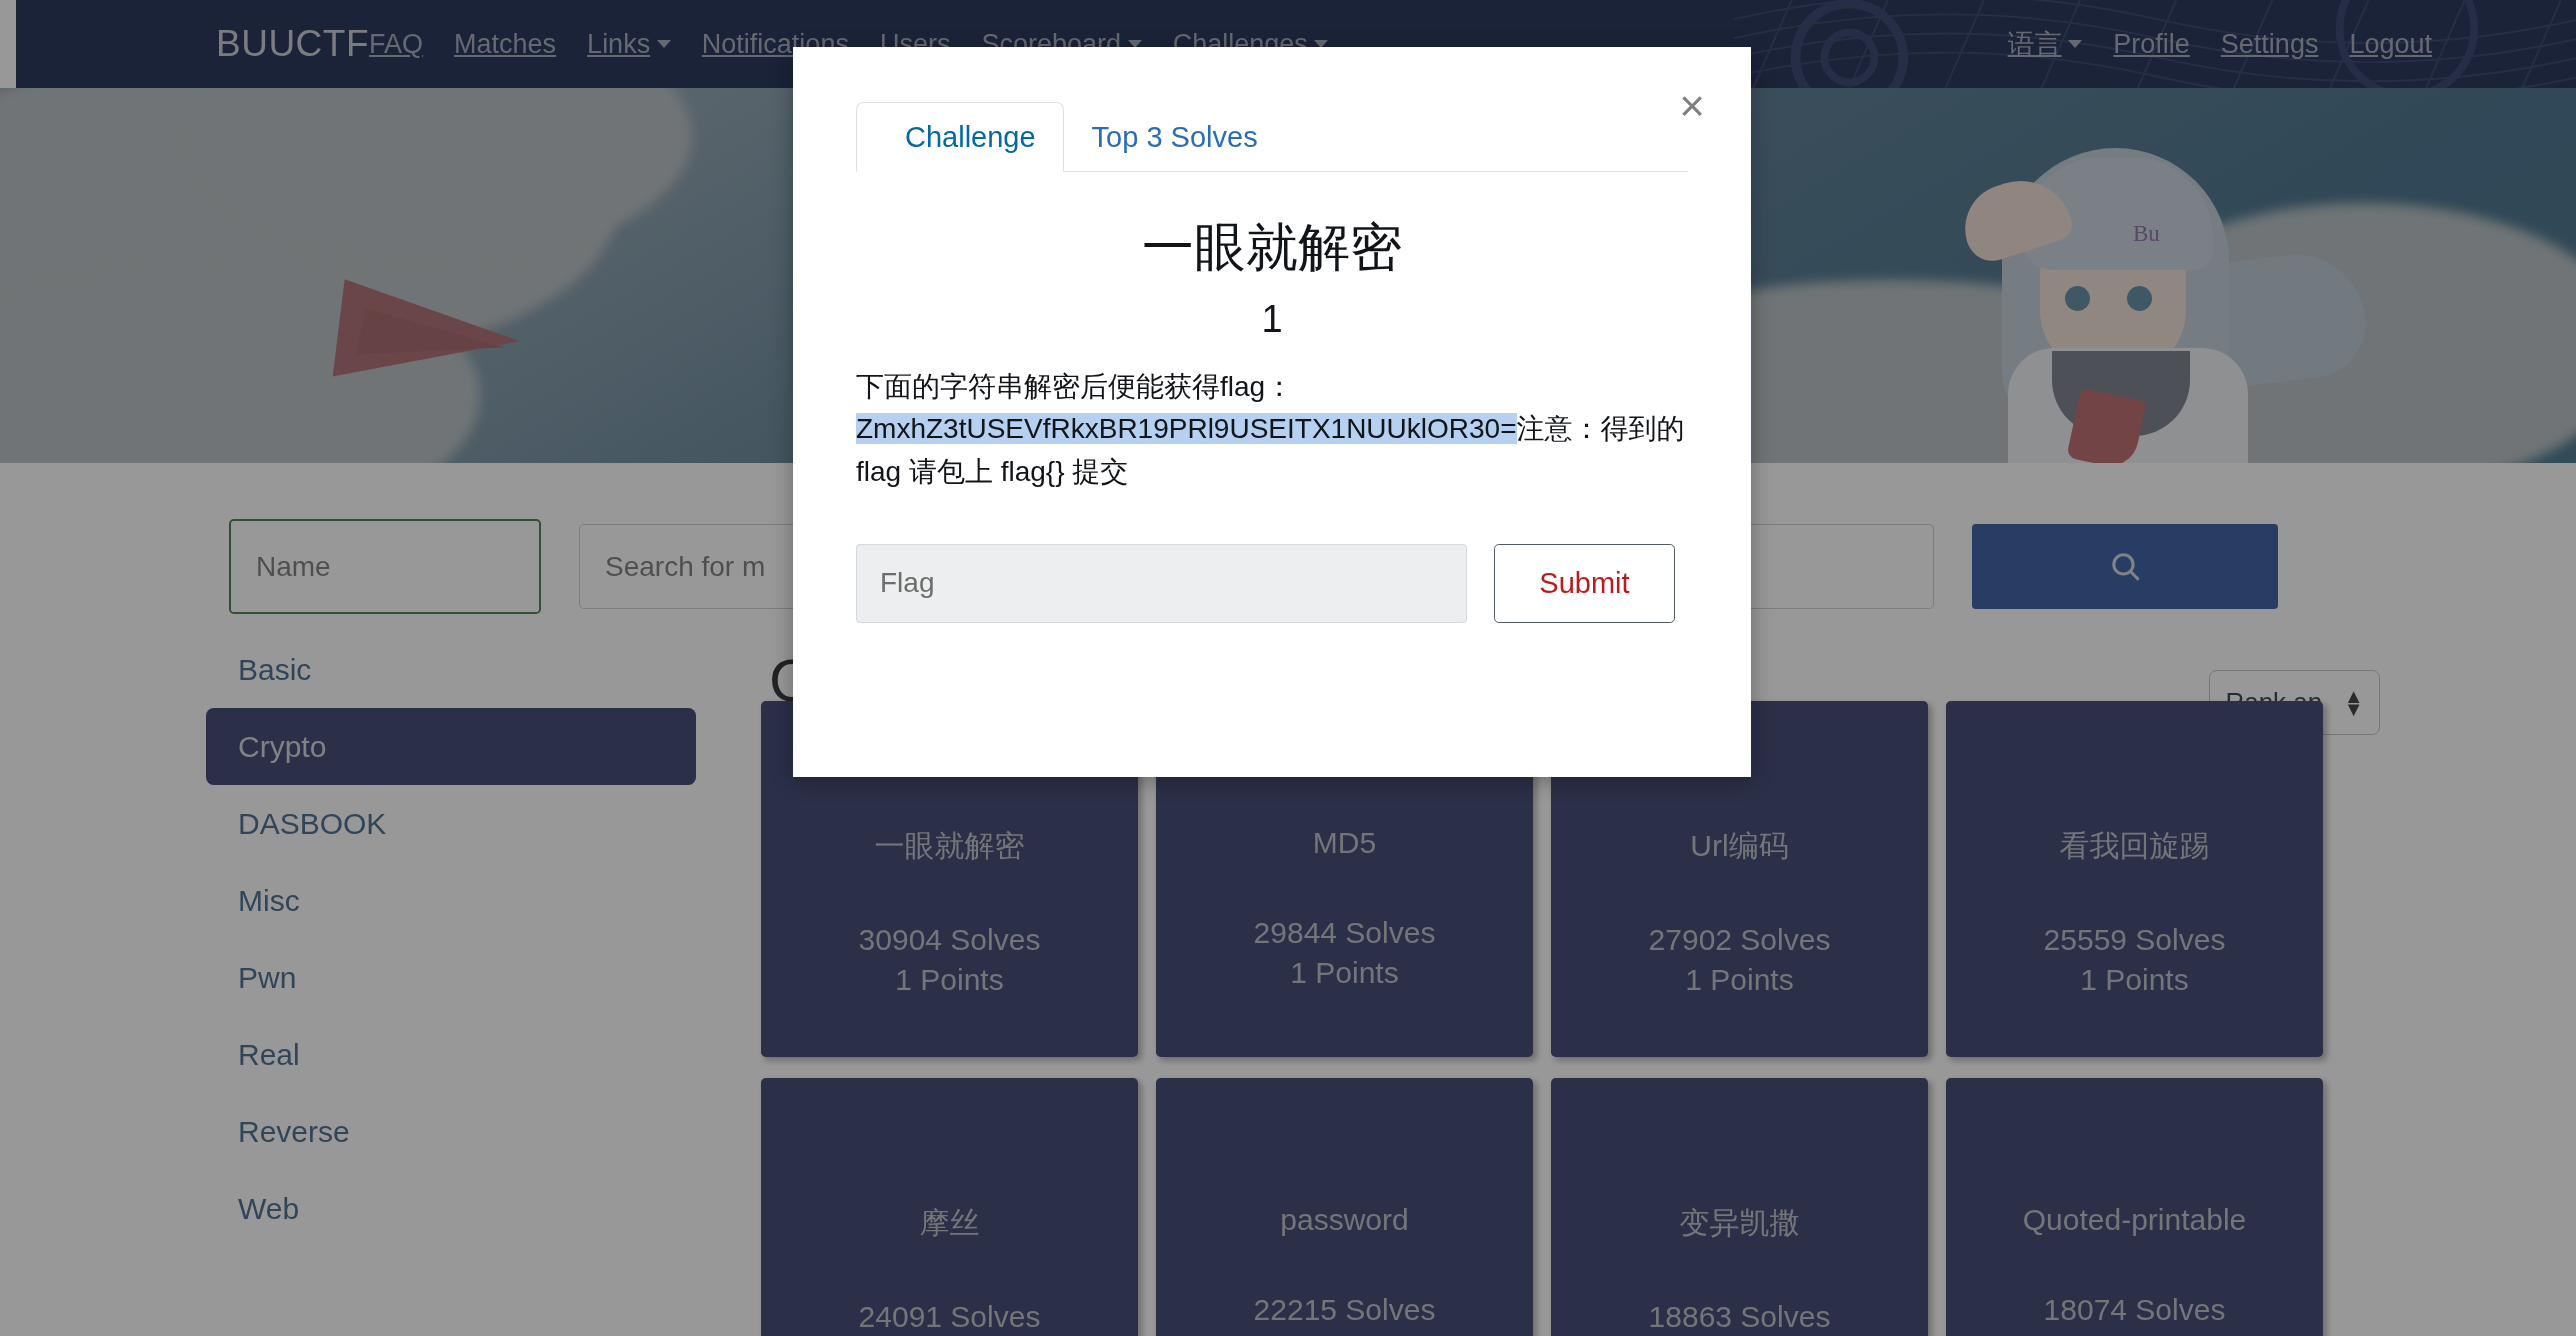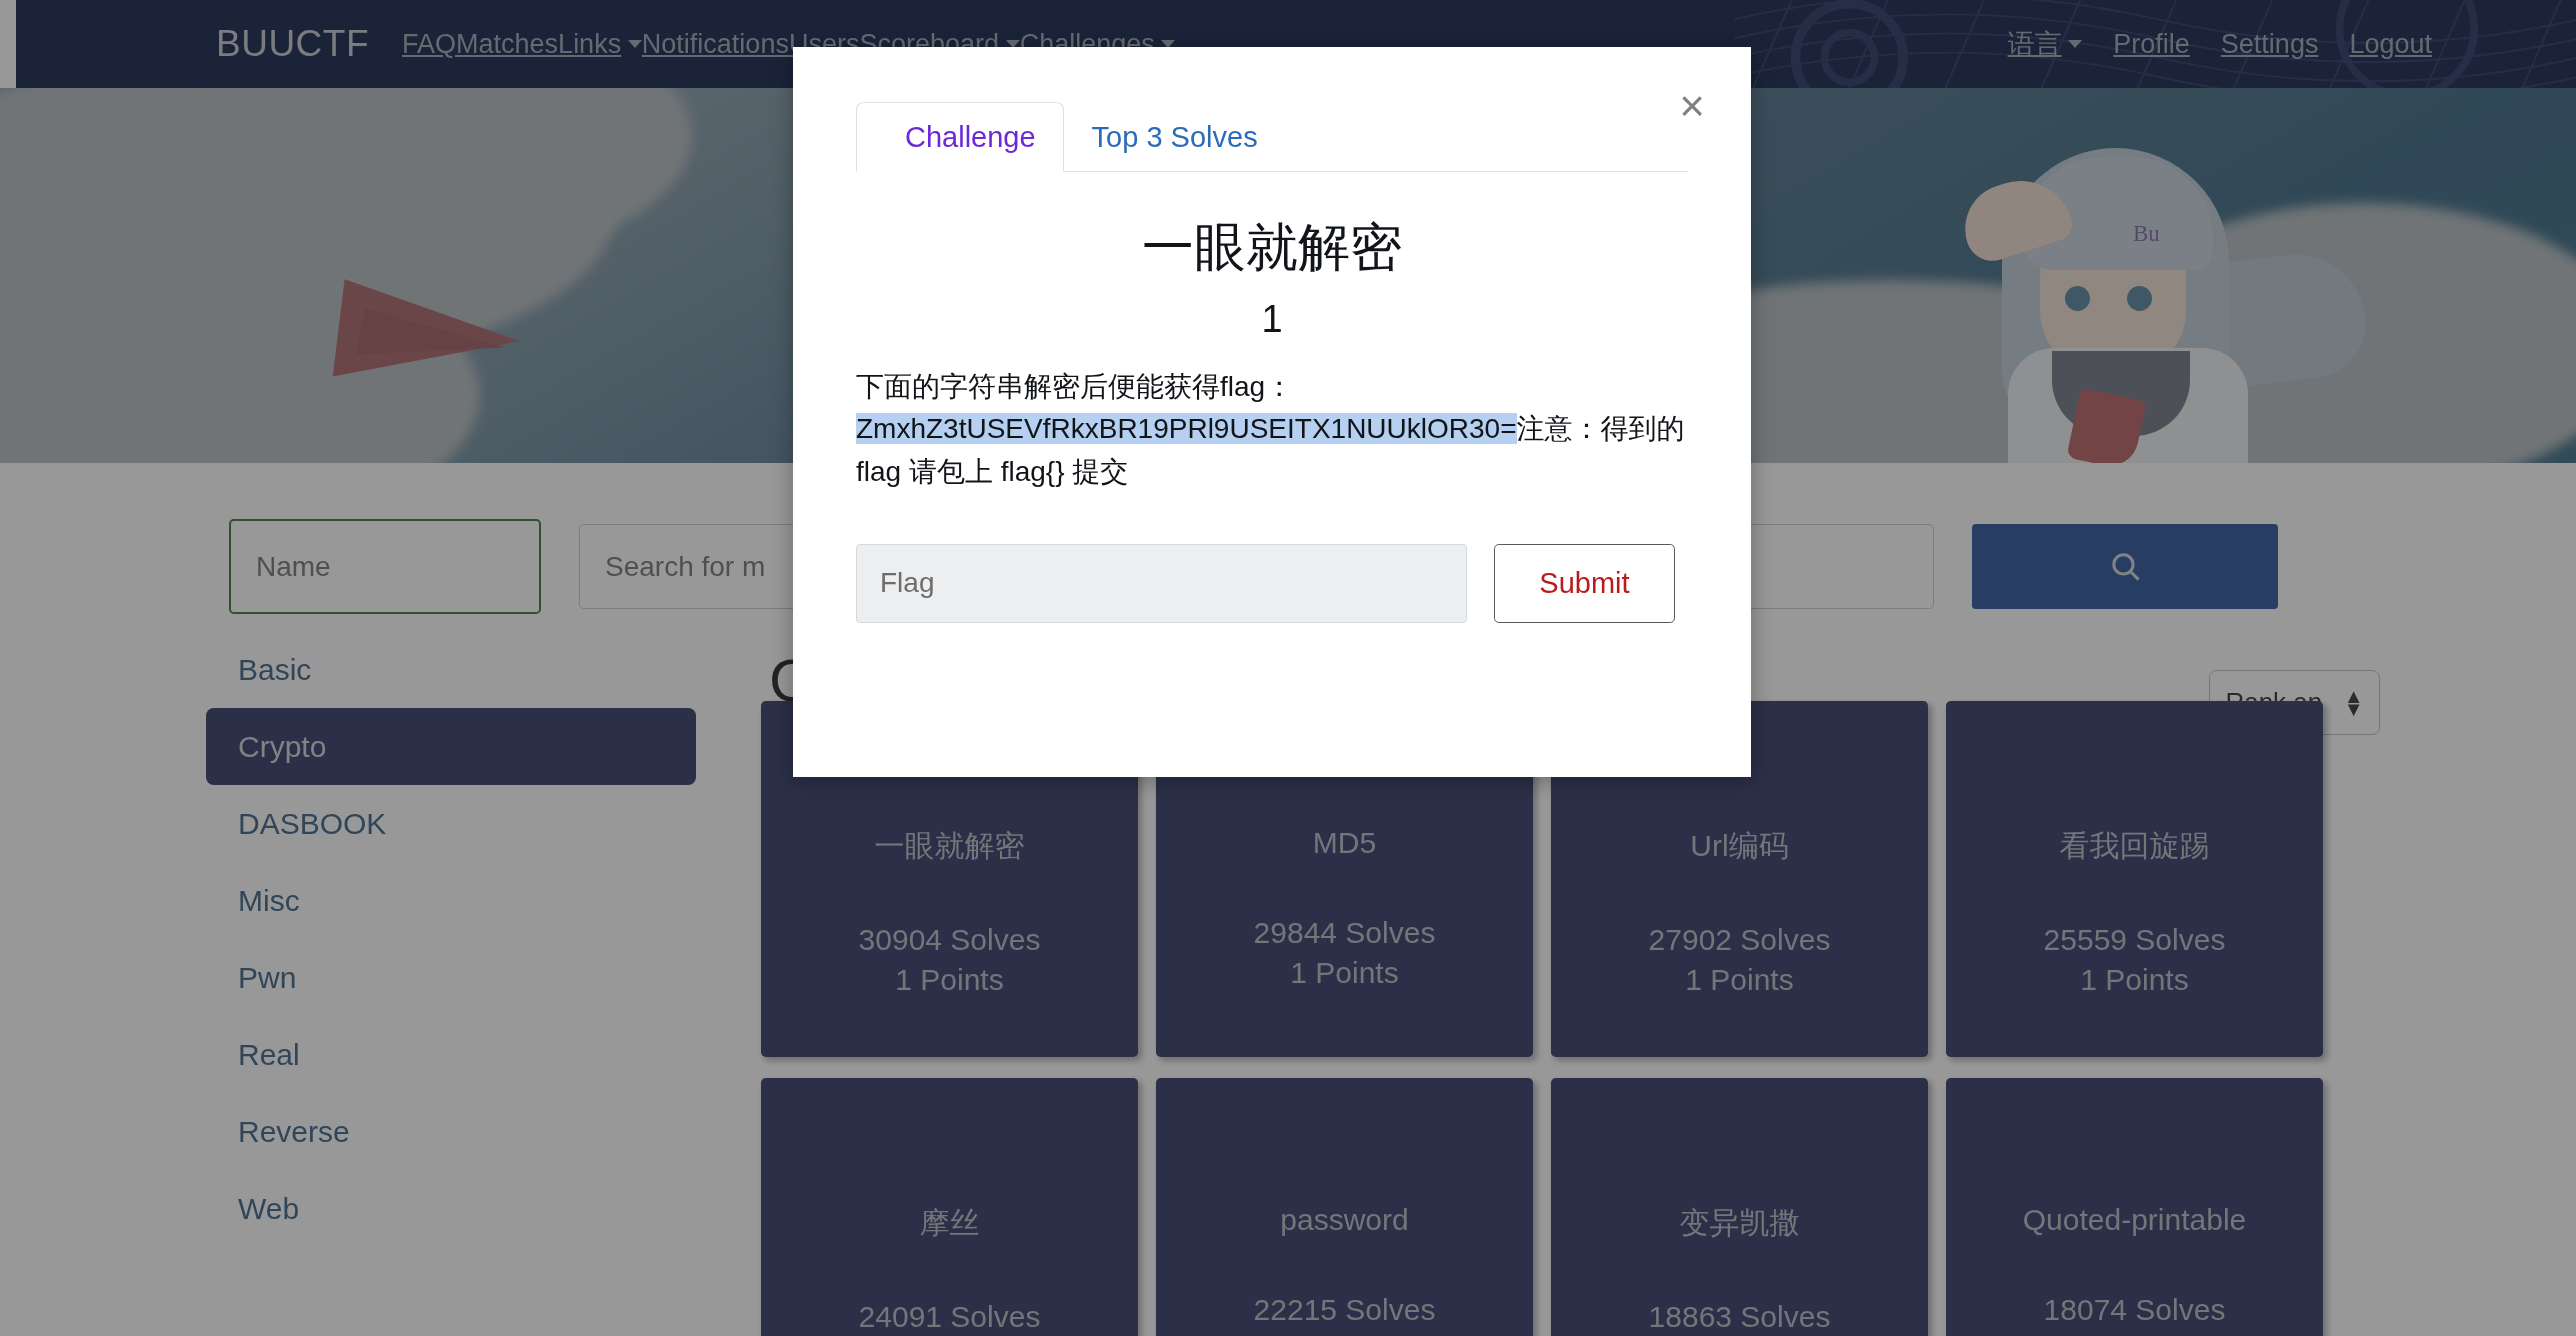--- a/index.html
+++ b/index.html
@@ -47,21 +47,21 @@
     margin-left: 200px;
     font-size: 37px;
     color: #c3c6cc;
     letter-spacing: 0.5px;
     white-space: nowrap;
     z-index: 2;
   }
   .nav-links {
     display: flex;
     align-items: center;
-    margin-left: 33px;
+    gap: 31px;
     z-index: 2;
   }
   .nav-link {
     color: #9ba2ae;
     font-size: 27px;
     white-space: nowrap;
     display: flex;
     align-items: center;
     gap: 6.7px;
   }
@@ -373,21 +373,21 @@
     padding: 17.3px 27px;
     cursor: pointer;
     color: #2b6cb8;
     border: 1px solid transparent;
     border-radius: 7.7px 7.7px 0 0;
     position: relative;
     top: 1px;
     white-space: nowrap;
   }
   .tab.active {
-    color: #6d28d9;
+    color: #0369a1;
     background: #ffffff;
     border-color: #dee2e6 #dee2e6 #ffffff;
     padding-left: 48px;
   }
   .modal-close {
     position: absolute;
     right: 46px; top: 37px;
     font-size: 44px;
     color: #808080;
     line-height: 1;

